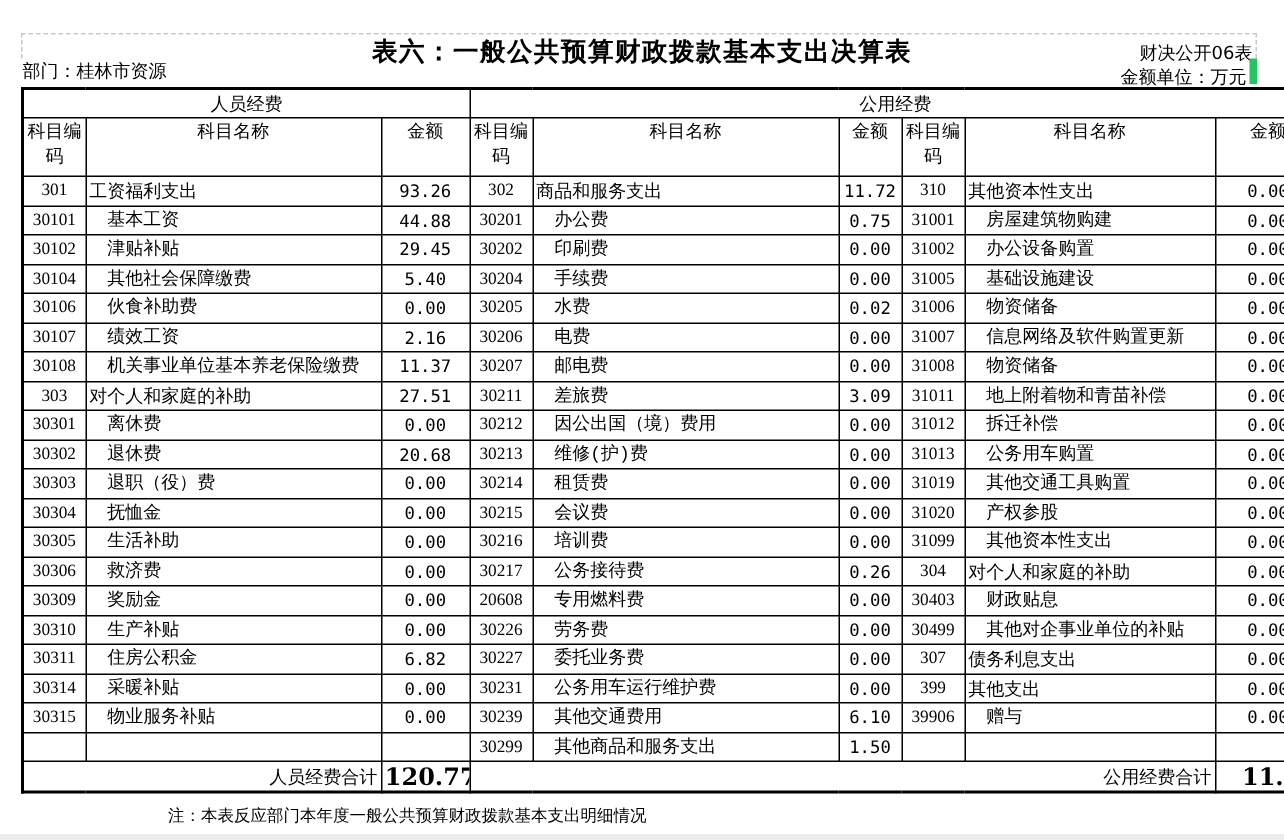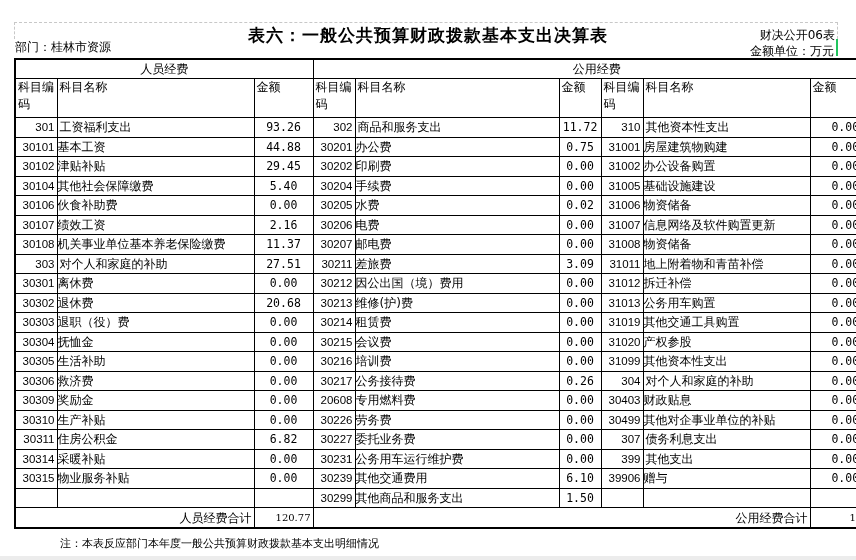--- a/index.html
+++ b/index.html
@@ -2,38 +2,38 @@
 <html><head>
 <meta charset="utf-8">
 <style>
   html, body { margin: 0; padding: 0; background: #ffffff; }
   body { width: 856px; height: 560px; position: relative; overflow: hidden;
          font-family: "DejaVu Sans", sans-serif; color: #000; }
   .title { position: absolute; left: 0; top: 0; width: 856px; height: 22px;
            text-align: center; font-size: 17px; font-weight: bold; line-height: 22px; letter-spacing: 1px; margin-top: 24px; }
   .meta-row { position: absolute; left: 14px; width: 824px; height: 17px; font-size: 12px; line-height: 17px; }
   .meta-top { top: 22px; border: 1px dashed #c8c8c8; border-bottom: none; box-sizing: border-box; }
-  .meta-bottom { top: 39px; border-right: 2px solid #22c55e; box-sizing: border-box; }
+  .meta-bottom { top: 39px; border-right: 5px solid #22c55e; box-sizing: border-box; }
   .meta-row .right { position: absolute; right: 2px; top: 4px; }
   .meta-row .left { position: absolute; left: 1px; top: 0; }
   table.main { position: absolute; left: 14px; top: 58px; border-collapse: collapse;
                table-layout: fixed; width: 824px; font-size: 12px; }
   table.main td { border: 1px solid #000; padding: 0 2px; height: 18.5px; line-height: 18px;
                   white-space: nowrap; overflow: hidden; }
   table.main tr.hdr1 td { height: 18px; text-align: center; }
-  table.main tr.hdr2 td { height: 38px; vertical-align: top; line-height: 17px; }
-  td.code { text-align: right; font-family: Liberation Sans, sans-serif; font-size: 11.5px; }
+  table.main tr.hdr2 td { height: 38px; vertical-align: top; text-align: center; line-height: 17px; }
+  td.code { text-align: center; font-family: Liberation Serif, serif; font-size: 11.5px; }
   td.name { text-align: left; }
-  td.name.sub { padding-left: 0; }
+  td.name.sub { padding-left: 14px; font-family: Liberation Mono, monospace; }
   td.amt { text-align: center; font-family: "DejaVu Sans Mono", monospace; font-size: 11.5px; }
   tr.total td { height: 19px; text-align: right; }
-  tr.total td.amt { font-weight: normal; font-family: "DejaVu Serif", serif; font-size: 10px; }
+  tr.total td.amt { font-weight: bold; font-family: "DejaVu Serif", serif; font-size: 16px; }
   table.main { border: 2px solid #000; }
   .note { position: absolute; left: 0; top: 536px; width: 856px; font-size: 11px;
-          text-align: left; padding-left: 60px; box-sizing: border-box; }
+          text-align: left; padding-left: 112px; box-sizing: border-box; }
   .bottom-bar { position: absolute; left: 0; top: 556px; width: 856px; height: 4px; background: #ececec; }
 </style>
 </head>
 <body>
 
 <div class="title">表六：一般公共预算财政拨款基本支出决算表</div>
 
 <div class="meta-row meta-top">
   <span class="right">财决公开06表</span>
 </div>

